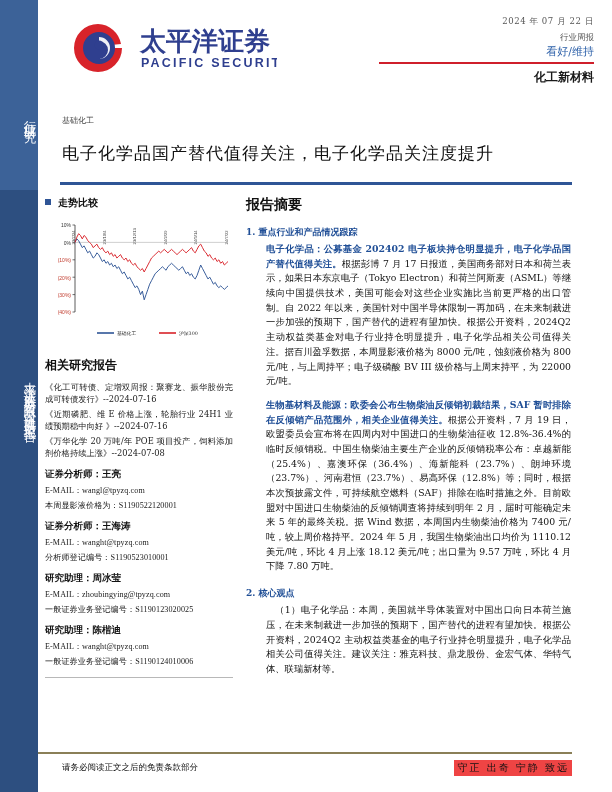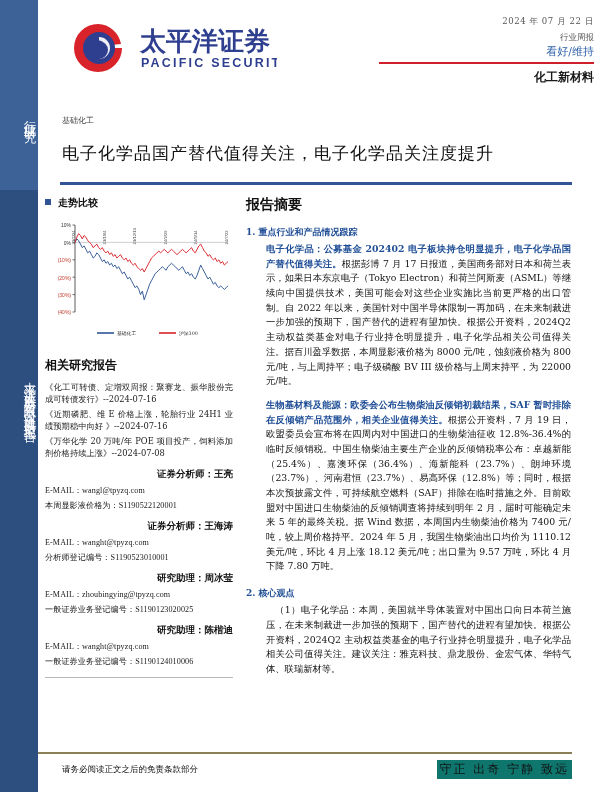--- a/index.html
+++ b/index.html
@@ -52,39 +52,39 @@
   .lcol{position:absolute;left:45px;top:196px;width:188px;}
   .blk-head{font-size:10px;font-weight:bold;color:#111;font-family:"DejaVu Serif",serif;margin-bottom:5px;}
   .blk-head .sq{display:inline-block;width:6px;height:6px;background:#2f5596;margin-right:7px;vertical-align:1px;}
 
   .chart-box{width:186px;height:128px;position:relative;margin-top:2px;}
   .chart-box svg{display:block;}
 
   .rr-title{font-size:12px;font-weight:bold;color:#111;font-family:"DejaVu Serif",serif;margin:14px 0 7px 0;}
   .rr-item{font-size:8.3px;color:#1a1a1a;line-height:1.45;text-align:justify;font-family:"DejaVu Serif",serif;margin-bottom:3px;}
 
-  .an-name{font-size:9.5px;font-weight:bold;color:#111;font-family:"DejaVu Serif",serif;margin-top:9px;text-align:right;}
+  .an-name{font-size:9.5px;font-weight:bold;color:#111;font-family:"DejaVu Serif",serif;margin-top:9px;}
   .an-line{font-size:8.1px;color:#1a1a1a;font-family:Liberation Serif, serif;margin-top:4px;letter-spacing:.1px;}
 
   .lcol-rule{width:188px;height:1px;background:#b8b8b8;margin:10px 0 2px 0;}
 
   
   .rcol{position:absolute;left:246px;top:196px;width:325px;}
   .sum-title{font-size:14px;font-weight:bold;color:#111;font-family:"DejaVu Serif",serif;margin-bottom:12px;}
   .sec-num{font-size:9px;font-weight:bold;color:#1f4e96;font-family:"DejaVu Serif",serif;margin:4px 0 3px 0;}
   .para{font-size:9.3px;color:#111;line-height:1.58;text-align:justify;font-family:"DejaVu Serif",serif;margin-bottom:2px;margin-left:20px;}
   .para b{color:#1f4e96;}
   .para.indent{text-indent:9px;}
   .gap{height:7px;}
 
   
   .foot-rule{position:absolute;left:38px;top:752px;width:534px;height:1.5px;background:#8a7f57;}
   .foot{position:absolute;left:62px;top:760px;width:510px;display:flex;justify-content:space-between;align-items:center;}
   .foot-l{font-size:8.5px;color:#111;font-family:"DejaVu Serif",serif;}
-  .foot-r{font-size:12px;color:#111;font-family:"DejaVu Serif",serif;background:#0f766e;padding:1px 3px;letter-spacing:2px;}
+  .foot-r{font-size:10px;color:#111;font-family:"DejaVu Serif",serif;background:#ef4444;padding:1px 3px;letter-spacing:2px;}
 </style>
 </head>
 <body>
 
 <div class="page">
 
   <div class="sidebar">
     <div class="sb-top"></div>
     <div class="sb-bot"></div>
     <div class="sb-text a">行业研究</div>

